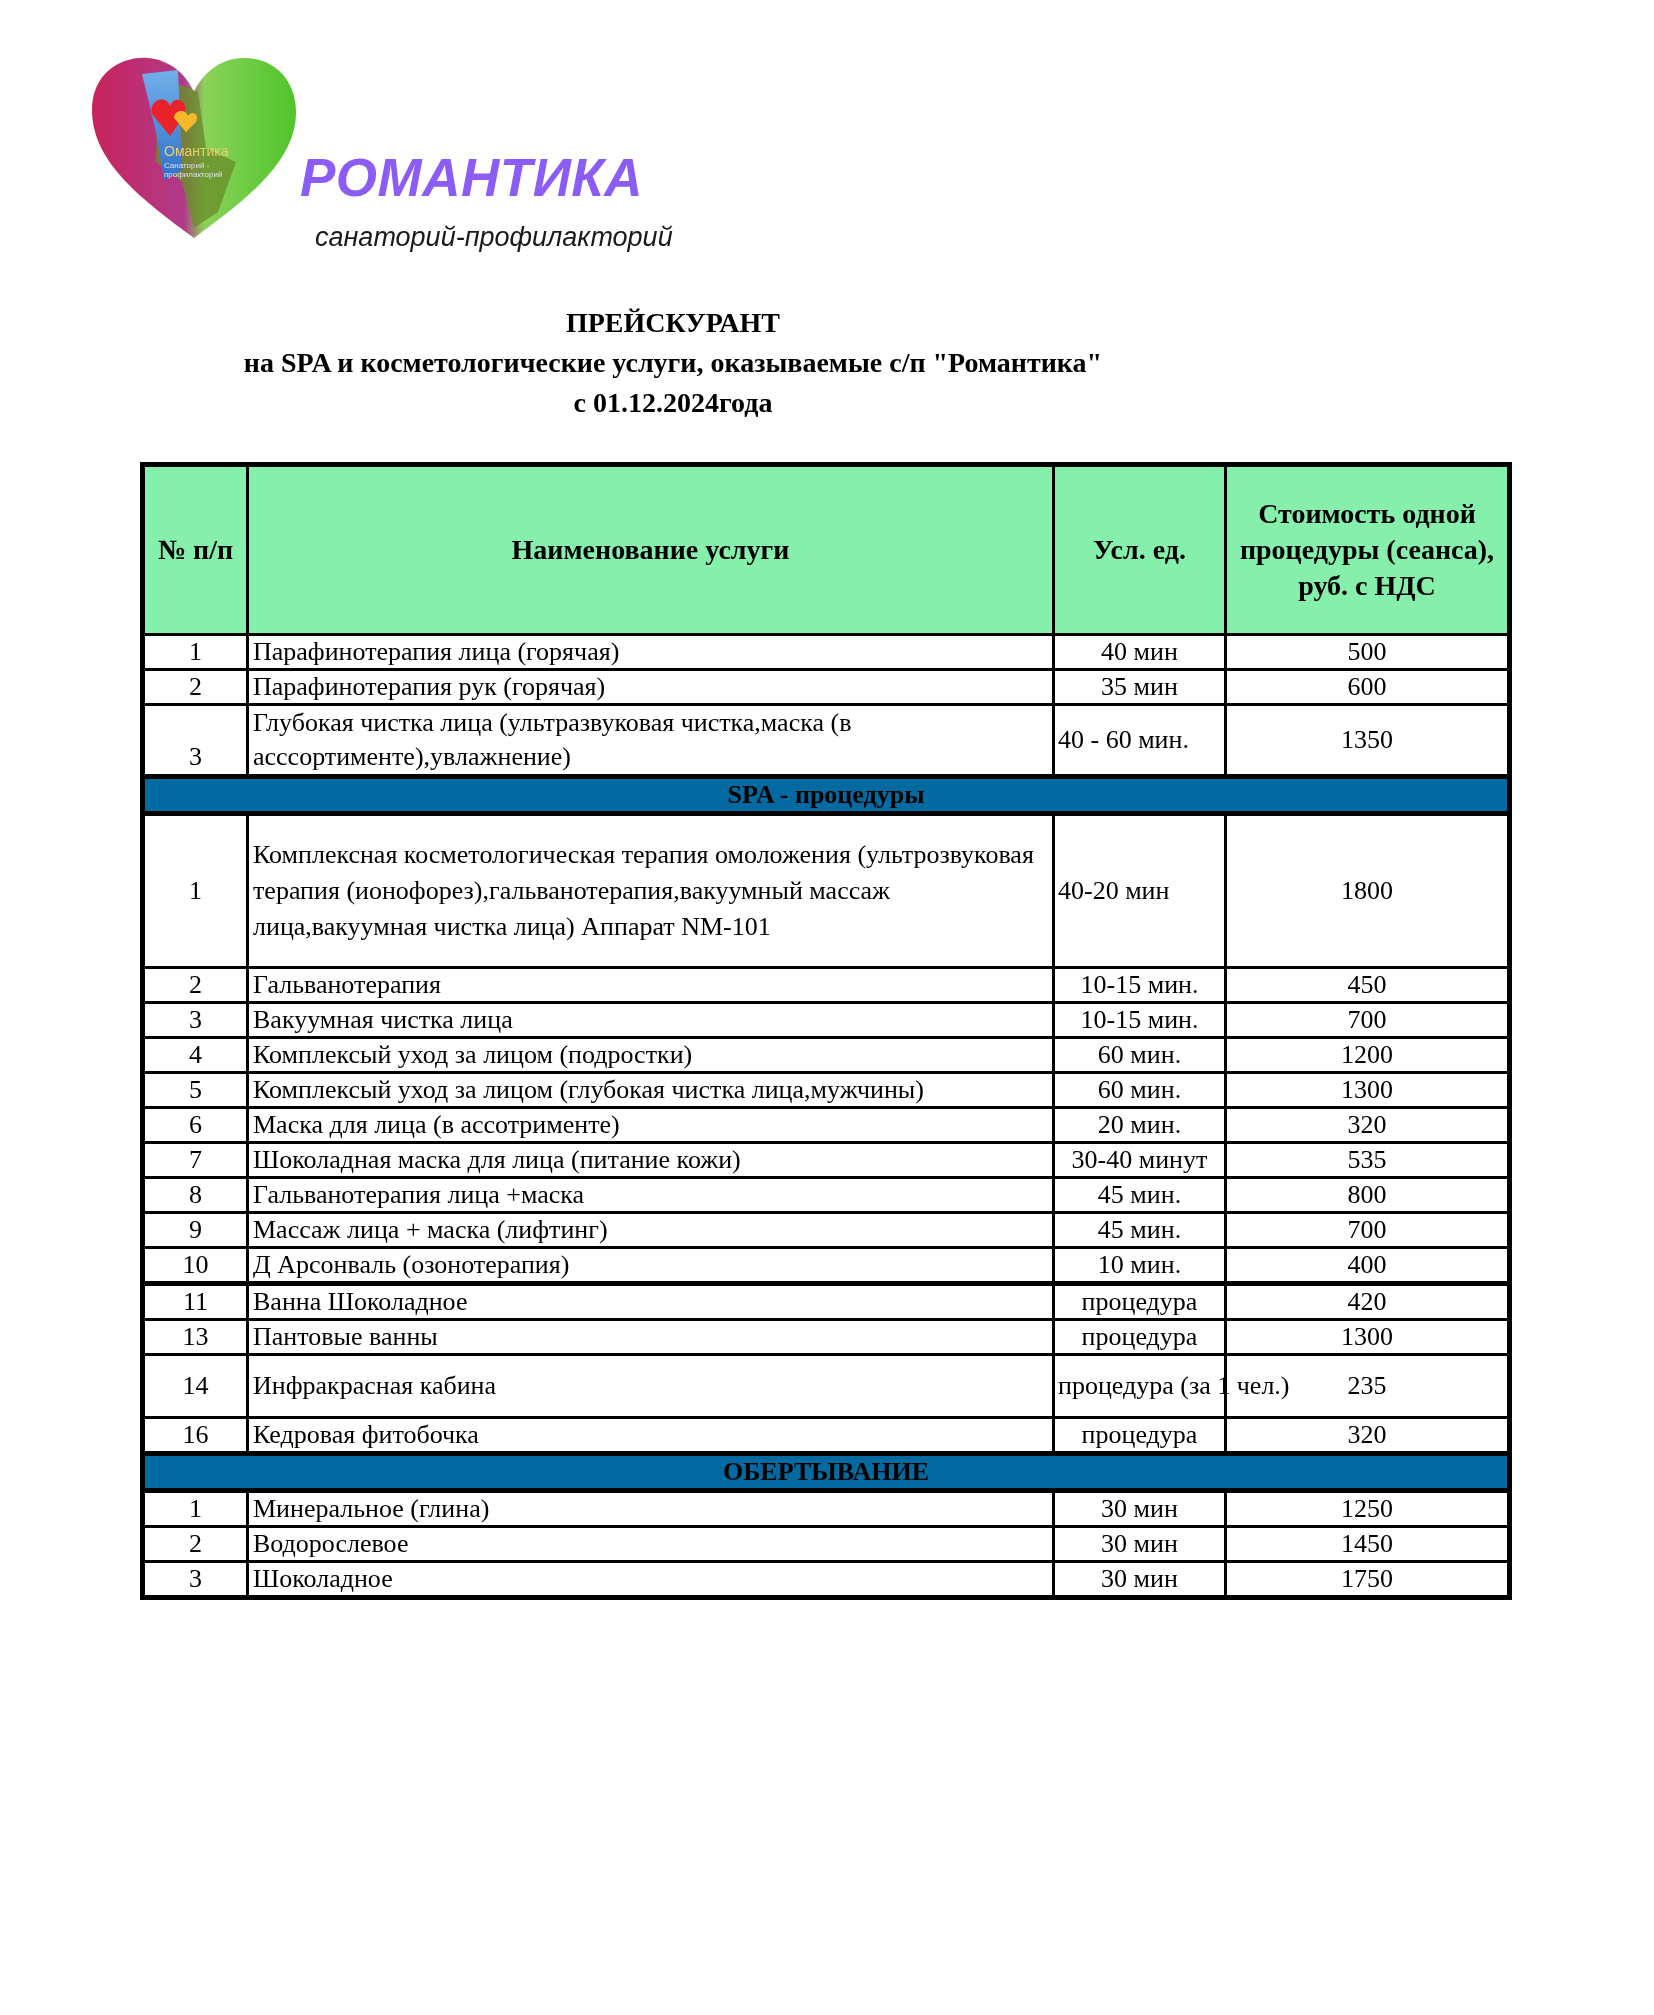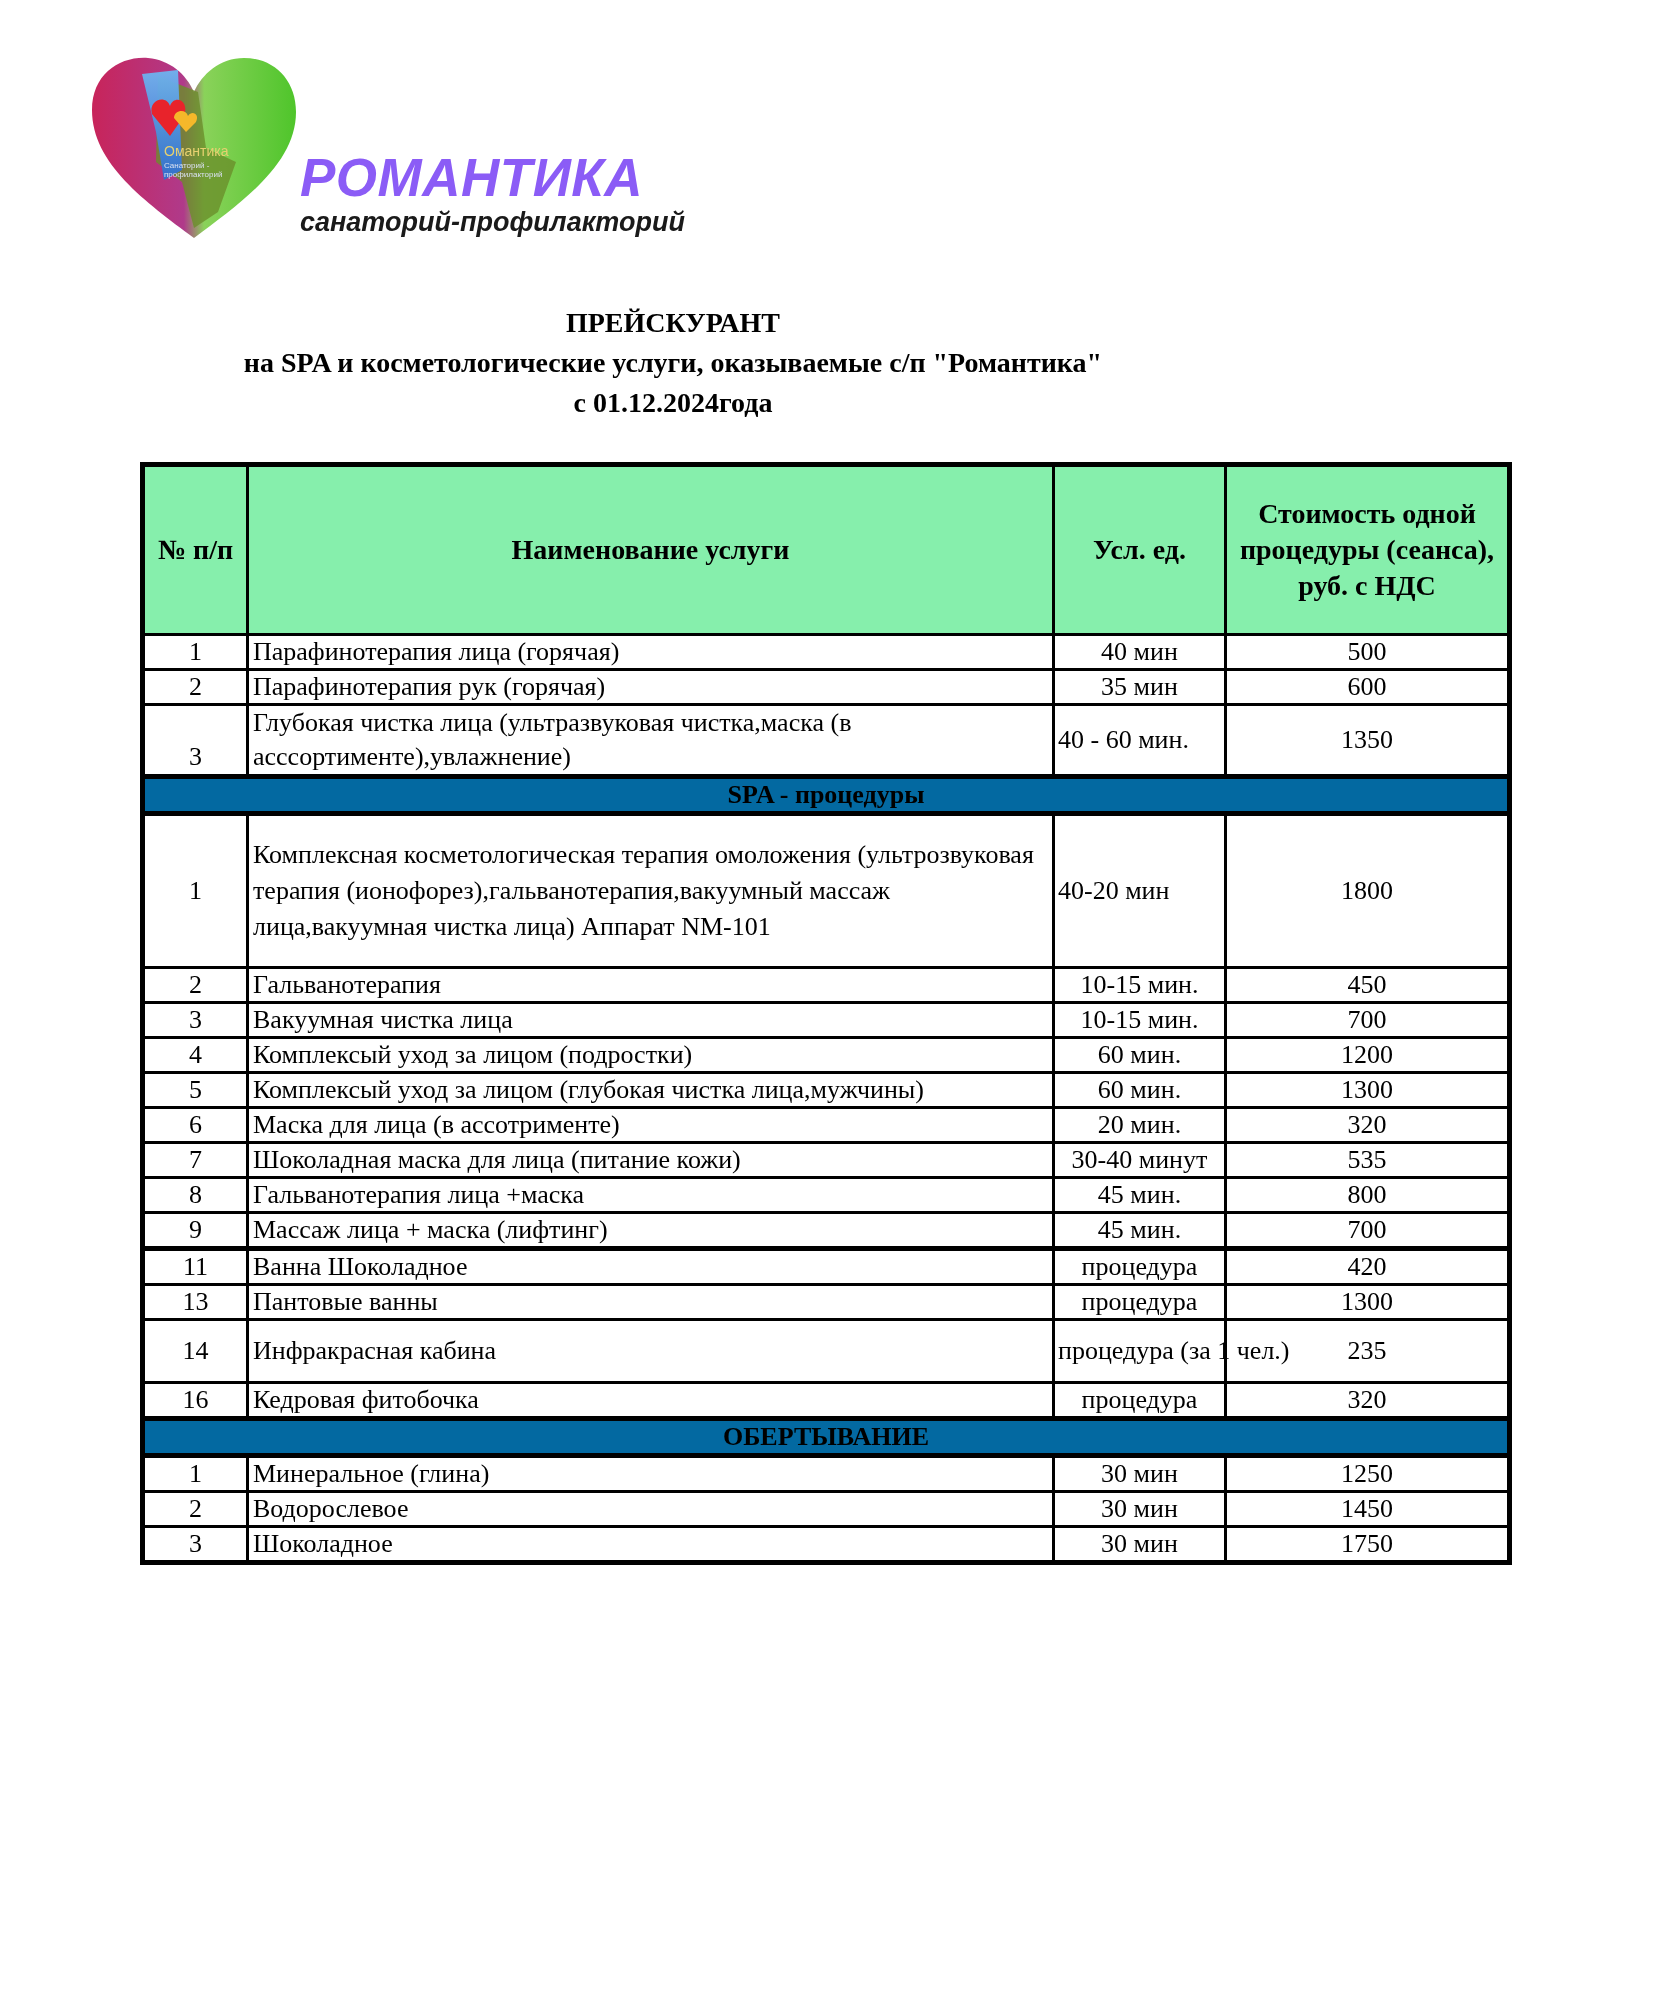--- a/index.html
+++ b/index.html
@@ -4,22 +4,22 @@
   <style>
     html, body { margin: 0; padding: 0; background: #ffffff; }
     body { width: 1654px; height: 2015px; position: relative; overflow: hidden;
            font-family: "Liberation Serif", serif; color: #000; }
 
     
     .logo { position: absolute; left: 86px; top: 52px; width: 216px; height: 190px; }
     .brand-name { position: absolute; left: 300px; top: 150px; margin: 0;
                   font-family: "Liberation Sans", sans-serif; font-weight: bold; font-style: italic;
                   font-size: 53px; line-height: 56px; color: #8b5cf6; letter-spacing: 0.5px; white-space: nowrap; }
-    .brand-sub { position: absolute; left: 300px; top: 206px; margin: 0;
-                 font-family: "Liberation Sans", sans-serif; font-weight: bold; font-style: italic;
+    .brand-sub { position: absolute; left: 300px; top: 206px; margin: 15px;
+                 font-family: "Liberation Sans", sans-serif; font-weight: normal; font-style: italic;
                  font-size: 27px; line-height: 32px; color: #1a1a1a; white-space: nowrap; }
 
     
     .title-block { position: absolute; left: 0; width: 1346px; top: 303px; text-align: center;
                    font-weight: bold; font-size: 28px; }
     .title-block div { line-height: 40px; white-space: nowrap; }
 
     
     .price-table { position: absolute; left: 140px; top: 462px; width: 1367px;
                    border-collapse: collapse; table-layout: fixed;
@@ -169,20 +169,26 @@
         <td class="name">Гальванотерапия лица +маска</td>
         <td class="unit">45 мин.</td>
         <td class="price">800</td>
       </tr>
       <tr class="row ">
         <td class="num">9</td>
         <td class="name">Массаж лица + маска (лифтинг)</td>
         <td class="unit">45 мин.</td>
         <td class="price">700</td>
       </tr>
+      <tr class="row ">
+        <td class="num">10</td>
+        <td class="name">Д Арсонваль (озонотерапия)</td>
+        <td class="unit">10 мин.</td>
+        <td class="price">400</td>
+      </tr>
       <tr class="row thick-top">
         <td class="num">11</td>
         <td class="name">Ванна Шоколадное</td>
         <td class="unit">процедура</td>
         <td class="price">420</td>
       </tr>
       <tr class="row ">
         <td class="num">13</td>
         <td class="name">Пантовые ванны</td>
         <td class="unit">процедура</td>

